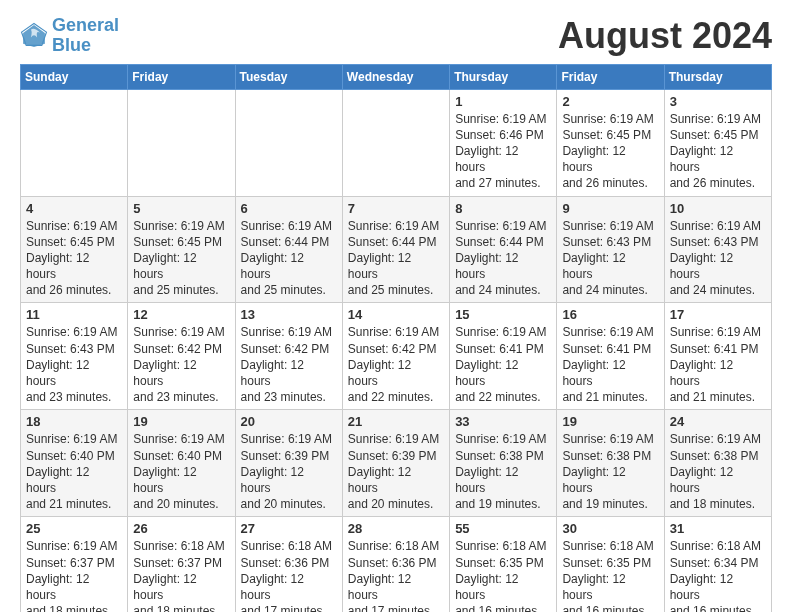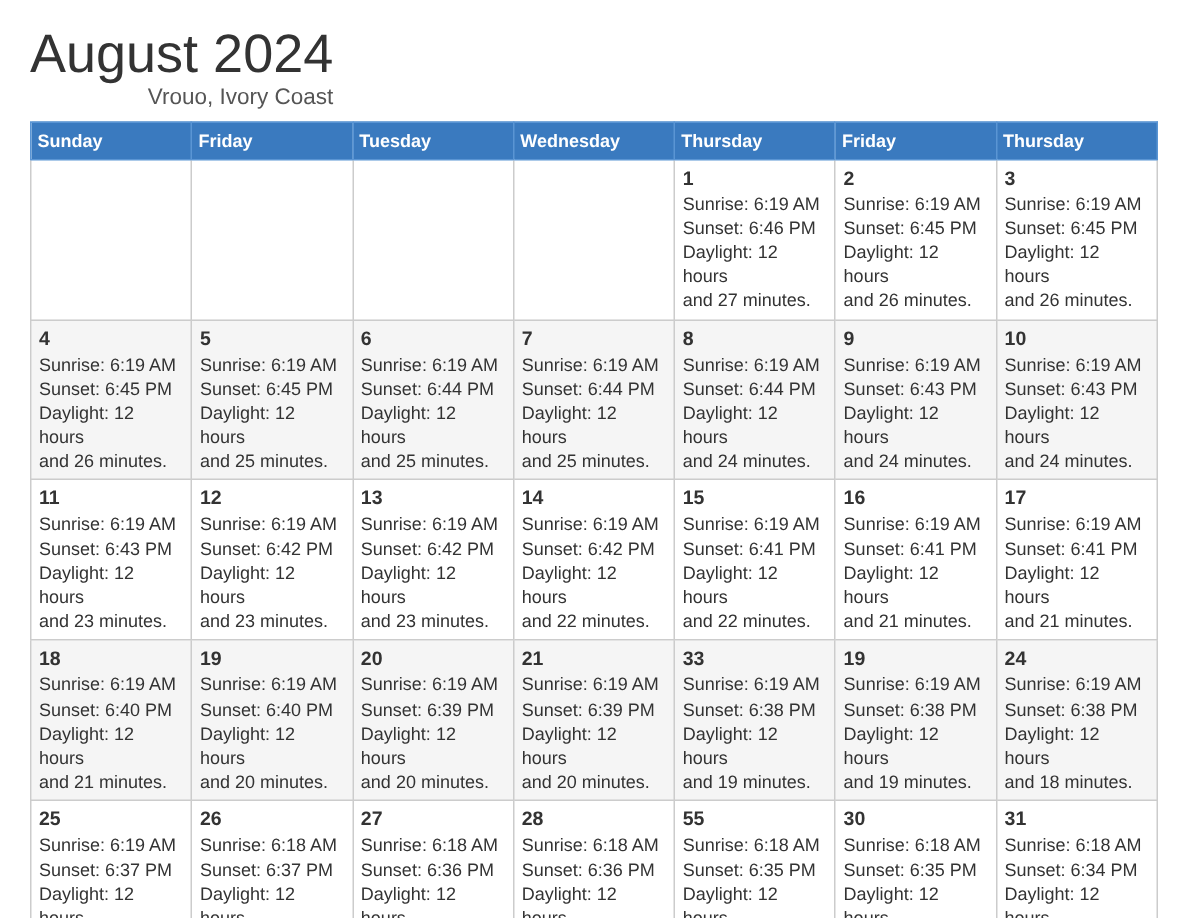--- a/index.html
+++ b/index.html
@@ -38,21 +38,21 @@
     }
     .logo-icon {
       width: 28px;
       height: 28px;
     }
     .title-block {
       text-align: right;
     }
     .month-title {
       font-size: 36px;
-      font-weight: normal;
+      font-weight: bold;
       color: #333;
       line-height: 1.1;
     }
     .subtitle {
       font-size: 15px;
       color: #555;
     }
     .calendar {
       width: 100%;
       border-collapse: collapse;
@@ -99,23 +99,33 @@
       font-size: 11px;
       color: #555;
       padding-left: 40px;
     }
   </style>
 </head>
 <body>
 
 <div class="page">
   <div class="header">
+    <div class="logo">
+      <svg class="logo-icon" viewBox="0 0 36 36">
+        <polygon points="18,4 32,14 32,28 18,32 4,28 4,14" fill="#4a90c4" opacity="0.85"></polygon>
+        <polygon points="18,2 34,13 28,30 8,30 2,13" fill="none" stroke="#4a90c4" stroke-width="1.5"></polygon>
+        <path d="M14,10 Q18,6 26,14 Q20,10 22,20 Q18,14 14,20 Q16,12 14,10Z" fill="#fff" opacity="0.7"></path>
+      </svg>
+      <div class="logo-text">
+        <span>General</span><br>
+        <span style="color:#4a90c4">Blue</span>
+      </div>
+    </div>
     <div class="title-block">
       <div class="month-title">August 2024</div>
-      <div class="subtitle">Vrouo, Ivory Coast</div>
     </div>
   </div>
 
   <table class="calendar">
     <thead>
       <tr>
 
       <th>Sunday</th>
           <th>Friday</th>
           <th>Tuesday</th>

